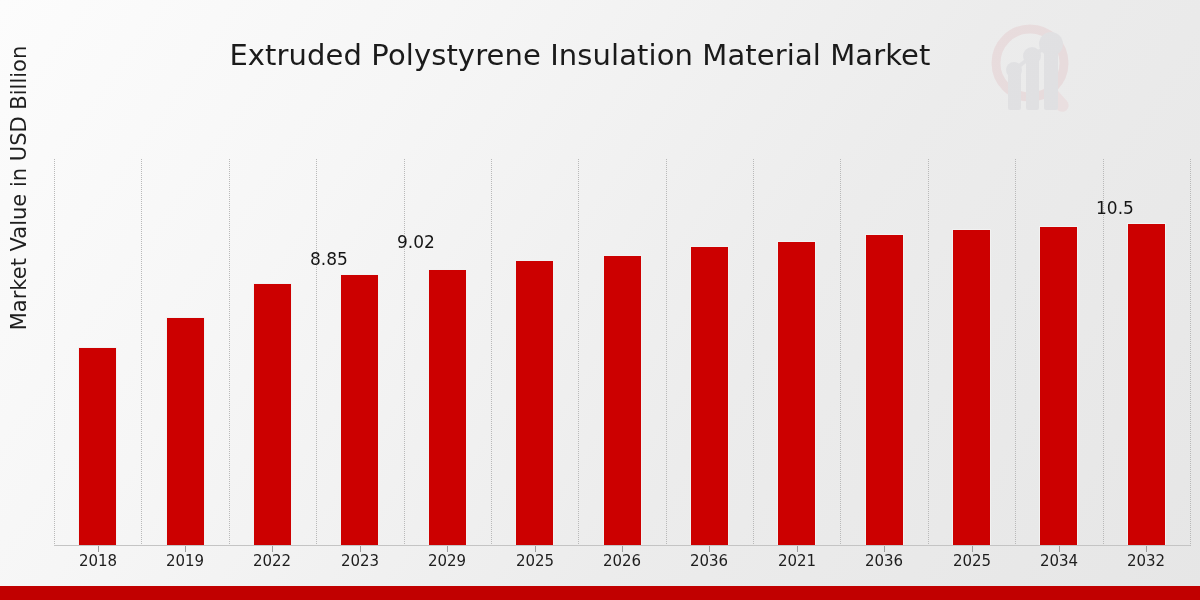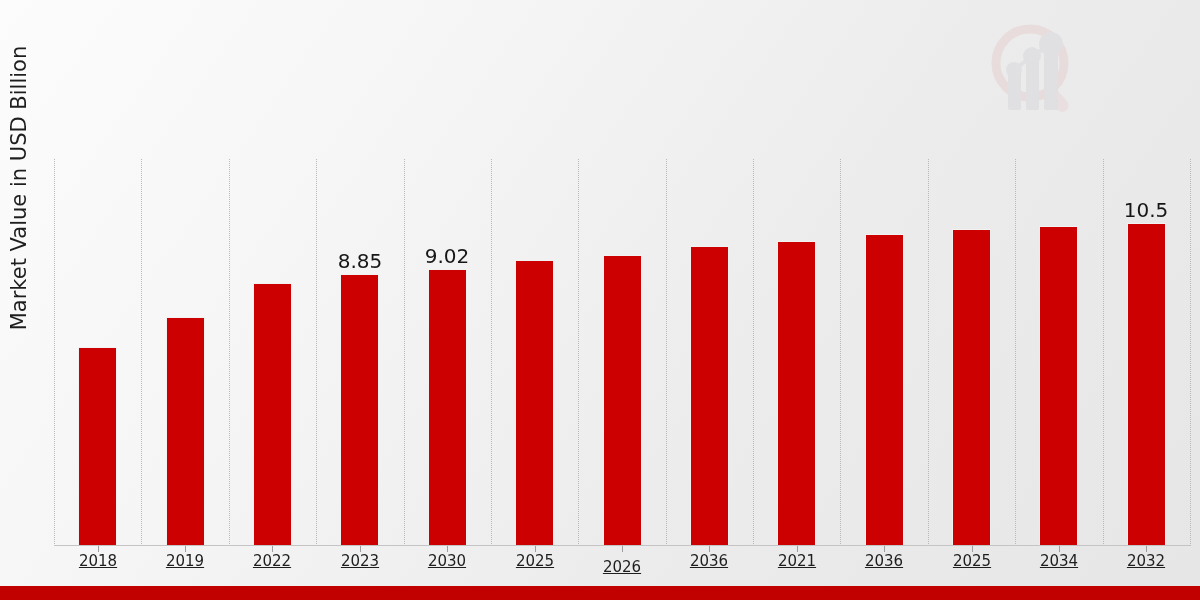--- a/index.html
+++ b/index.html
@@ -96,51 +96,50 @@
   
   .bar {
     position: absolute;
     background: #cc0000;
     border: 1px solid #f2f2f2;
     border-bottom: none;
   }
 
   .bar-value {
     position: absolute;
-    text-align: center;
-    font-size: 20px;
+    font-size: 17px;
     color: #161616;
     white-space: nowrap;
   }
 
   .x-tick-label {
     position: absolute;
     top: 552px;
     text-align: center;
     font-size: 15px;
     color: #1e1e1e;
     white-space: nowrap;
-    text-decoration: underline;
   }
 
   
   #footer-bar {
     position: absolute;
     left: 0;
     bottom: 0;
     width: 1200px;
     height: 14px;
     background: #c10000;
   }
 </style>
 </head>
 <body>
 
 <div id="chart-root">
 
+  <div id="chart-title">Extruded Polystyrene Insulation Material Market</div>
 
   <div id="brand-logo">
     <svg viewBox="0 0 104 100" width="104" height="100" aria-hidden="true">
       <circle cx="48" cy="45" r="34" fill="none" stroke="#e0b9bd" stroke-width="9"></circle>
       <rect x="68" y="66" width="13" height="30" rx="6.5" transform="rotate(-42 74.5 81)" fill="#e8c6ca"></rect>
       <rect x="26" y="52" width="13" height="40" rx="2" fill="#c9c9d0"></rect>
       <rect x="44" y="38" width="13" height="54" rx="2" fill="#c9c9d0"></rect>
       <rect x="62" y="26" width="14" height="66" rx="2" fill="#c9c9d0"></rect>
       <line x1="32" y1="52" x2="50" y2="38" stroke="#c9c9d0" stroke-width="4"></line>
       <line x1="50" y1="38" x2="69" y2="26" stroke="#c9c9d0" stroke-width="4"></line>
@@ -180,29 +179,29 @@
     <div class="tick-mark" style="left: 185px;"></div>
     <div class="x-tick-label" style="left: 140px; width: 90px;">2019</div>
     <div class="bar" title="2022: 8.55" style="left: 253px; top: 283px; width: 39px; height: 262px; background: rgb(204, 0, 0);"></div>
     <div class="tick-mark" style="left: 272px;"></div>
     <div class="x-tick-label" style="left: 227px; width: 90px;">2022</div>
     <div class="bar" title="2023: 8.85" style="left: 340px; top: 274px; width: 39px; height: 271px; background: rgb(204, 0, 0);"></div>
     <div class="bar-value" style="left: 310px; top: 249px; width: 100px;">8.85</div>
     <div class="tick-mark" style="left: 360px;"></div>
     <div class="x-tick-label" style="left: 315px; width: 90px;">2023</div>
     <div class="bar" title="2024: 9.02" style="left: 428px; top: 269px; width: 39px; height: 276px; background: rgb(204, 0, 0);"></div>
-    <div class="bar-value" style="left: 397px; top: 244px; width: 100px;">9.02</div>
+    <div class="bar-value" style="left: 397px; top: 232px; width: 100px;">9.02</div>
     <div class="tick-mark" style="left: 447px;"></div>
-    <div class="x-tick-label" style="left: 402px; width: 90px;">2030</div>
+    <div class="x-tick-label" style="left: 402px; width: 90px;">2029</div>
     <div class="bar" title="2025: 9.3" style="left: 515px; top: 260px; width: 39px; height: 285px; background: rgb(204, 0, 0);"></div>
     <div class="tick-mark" style="left: 535px;"></div>
     <div class="x-tick-label" style="left: 490px; width: 90px;">2025</div>
     <div class="bar" title="2026: 9.48" style="left: 603px; top: 255px; width: 39px; height: 290px; background: rgb(204, 0, 0);"></div>
     <div class="tick-mark" style="left: 622px;"></div>
-    <div class="x-tick-label" style="left: 577px; width: 90px; margin-top: 6px;">2026</div>
+    <div class="x-tick-label" style="left: 577px; width: 90px;">2026</div>
     <div class="bar" title="2027: 9.75" style="left: 690px; top: 246px; width: 39px; height: 299px; background: rgb(204, 0, 0);"></div>
     <div class="tick-mark" style="left: 709px;"></div>
     <div class="x-tick-label" style="left: 664px; width: 90px;">2036</div>
     <div class="bar" title="2028: 9.93" style="left: 777px; top: 241px; width: 39px; height: 304px; background: rgb(204, 0, 0);"></div>
     <div class="tick-mark" style="left: 797px;"></div>
     <div class="x-tick-label" style="left: 752px; width: 90px;">2021</div>
     <div class="bar" title="2029: 10.15" style="left: 865px; top: 234px; width: 39px; height: 311px; background: rgb(204, 0, 0);"></div>
     <div class="tick-mark" style="left: 884px;"></div>
     <div class="x-tick-label" style="left: 839px; width: 90px;">2036</div>
     <div class="bar" title="2030: 10.3" style="left: 952px; top: 229px; width: 39px; height: 316px; background: rgb(204, 0, 0);"></div>

